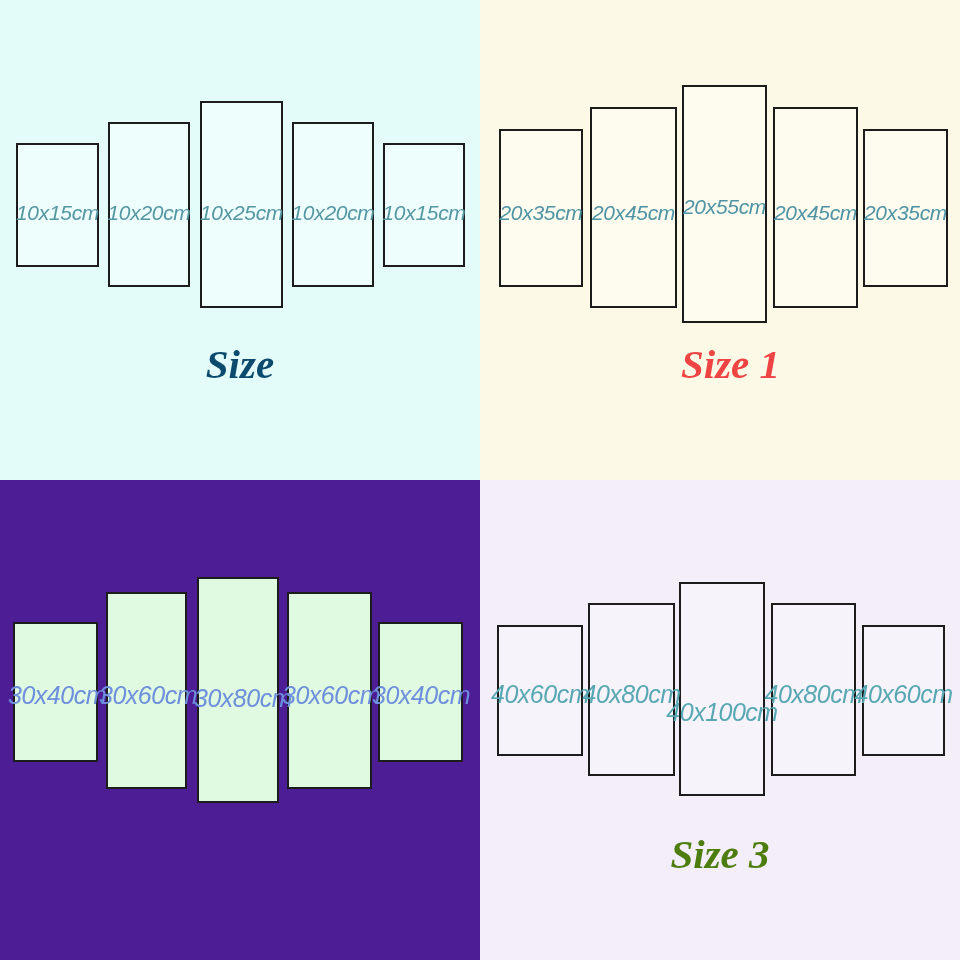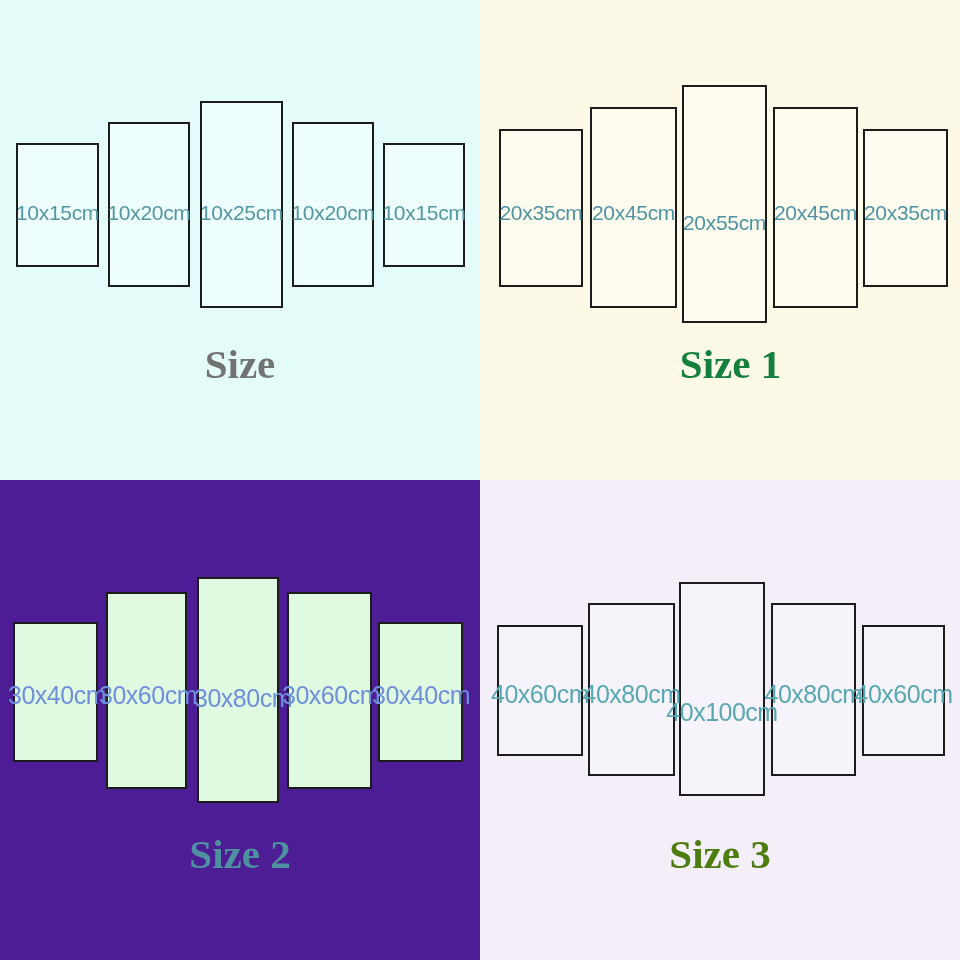--- a/index.html
+++ b/index.html
@@ -6,20 +6,21 @@
   body {
     width: 960px; height: 960px;
     font-family: "Liberation Sans", sans-serif;
     overflow: hidden;
   }
   .canvas {
     width: 960px; height: 960px;
     display: grid;
     grid-template-columns: 480px 480px;
     grid-template-rows: 480px 480px;
+    font-style: italic;
   }
   .quadrant {
     position: relative;
     width: 480px; height: 480px;
     overflow: hidden;
   }
   .panel {
     position: absolute;
     border: 2px solid #1c1c1c;
     box-sizing: border-box;
@@ -58,53 +59,52 @@
     <div class="panel" style="left: 200px; top: 101px; width: 83px; height: 207px; background-color: rgb(237, 254, 252); border-color: rgb(28, 28, 28);"></div>
     <div class="panel" style="left: 292px; top: 122px; width: 82px; height: 165px; background-color: rgb(237, 254, 252); border-color: rgb(28, 28, 28);"></div>
     <div class="panel" style="left: 383px; top: 143px; width: 82px; height: 124px; background-color: rgb(237, 254, 252); border-color: rgb(28, 28, 28);"></div>
 
     <span class="size-label" style="left:57.5px;top:202px">10x15cm</span>
     <span class="size-label" style="left:149px;top:202px">10x20cm</span>
     <span class="size-label" style="left:241.5px;top:202px">10x25cm</span>
     <span class="size-label" style="left:333px;top:202px">10x20cm</span>
     <span class="size-label" style="left:424px;top:202px">10x15cm</span>
 
-    <h2 class="group-title" style="color: #737373;">Size</h2>
+    <h2 class="group-title" style="color: #0c4a6e;">Size</h2>
   </section>
 
   <section class="quadrant q-top" style="background-color: rgb(252, 250, 230); color: rgb(79, 147, 164); padding-left: 21px;">
     <div class="panel" style="left: 19px; top: 129px; width: 84px; height: 158px; background-color: rgb(253, 252, 238); border-color: rgb(28, 28, 28);"></div>
     <div class="panel" style="left: 110px; top: 107px; width: 87px; height: 201px; background-color: rgb(253, 252, 238); border-color: rgb(28, 28, 28);"></div>
     <div class="panel" style="left: 202px; top: 85px; width: 85px; height: 238px; background-color: rgb(253, 252, 238); border-color: rgb(28, 28, 28);"></div>
     <div class="panel" style="left: 293px; top: 107px; width: 85px; height: 201px; background-color: rgb(253, 252, 238); border-color: rgb(28, 28, 28);"></div>
     <div class="panel" style="left: 383px; top: 129px; width: 85px; height: 158px; background-color: rgb(253, 252, 238); border-color: rgb(28, 28, 28);"></div>
 
     <span class="size-label" style="left:61px;top:202px">20x35cm</span>
     <span class="size-label" style="left:153.5px;top:202px">20x45cm</span>
-    <span class="size-label" style="left:244.5px;top:212px">20x55cm</span>
+    <span class="size-label" style="left:244.5px;top:196px">20x55cm</span>
     <span class="size-label" style="left:335.5px;top:202px">20x45cm</span>
     <span class="size-label" style="left:425.5px;top:202px">20x35cm</span>
 
-    <h2 class="group-title" style="color: #15803d;">Size 1</h2>
+    <h2 class="group-title" style="color: #ef4444;">Size 1</h2>
   </section>
 
   <section class="quadrant q-bottom" style="background-color: #4c1d95; color: rgb(110, 143, 219);">
     <div class="panel" style="left: 13px; top: 142px; width: 85px; height: 140px; background-color: rgb(224, 250, 225); border-color: rgb(28, 28, 28);"></div>
     <div class="panel" style="left: 106px; top: 112px; width: 81px; height: 197px; background-color: rgb(224, 250, 225); border-color: rgb(28, 28, 28);"></div>
     <div class="panel" style="left: 197px; top: 97px; width: 82px; height: 226px; background-color: rgb(224, 250, 225); border-color: rgb(28, 28, 28);"></div>
     <div class="panel" style="left: 287px; top: 112px; width: 85px; height: 197px; background-color: rgb(224, 250, 225); border-color: rgb(28, 28, 28);"></div>
     <div class="panel" style="left: 378px; top: 142px; width: 85px; height: 140px; background-color: rgb(224, 250, 225); border-color: rgb(28, 28, 28);"></div>
 
     <span class="size-label" style="left:57px;top:203px">30x40cm</span>
     <span class="size-label" style="left:148px;top:203px">30x60cm</span>
     <span class="size-label" style="left:243px;top:206px">30x80cm</span>
     <span class="size-label" style="left:331px;top:203px">30x60cm</span>
     <span class="size-label" style="left:421px;top:203px">30x40cm</span>
 
-    <h2 class="group-title" style="color: rgb(78, 145, 160);">Size 2</h2>
   </section>
 
   <section class="quadrant q-bottom" style="background-color: rgb(243, 238, 248); color: rgb(88, 168, 179);">
     <div class="panel" style="left: 17px; top: 145px; width: 86px; height: 131px; background-color: rgb(247, 243, 251); border-color: rgb(28, 28, 28);"></div>
     <div class="panel" style="left: 108px; top: 123px; width: 87px; height: 173px; background-color: rgb(247, 243, 251); border-color: rgb(28, 28, 28);"></div>
     <div class="panel" style="left: 199px; top: 102px; width: 86px; height: 214px; background-color: rgb(247, 243, 251); border-color: rgb(28, 28, 28);"></div>
     <div class="panel" style="left: 291px; top: 123px; width: 85px; height: 173px; background-color: rgb(247, 243, 251); border-color: rgb(28, 28, 28);"></div>
     <div class="panel" style="left: 382px; top: 145px; width: 83px; height: 131px; background-color: rgb(247, 243, 251); border-color: rgb(28, 28, 28);"></div>
 
     <span class="size-label" style="left:60px;top:202px">40x60cm</span>

